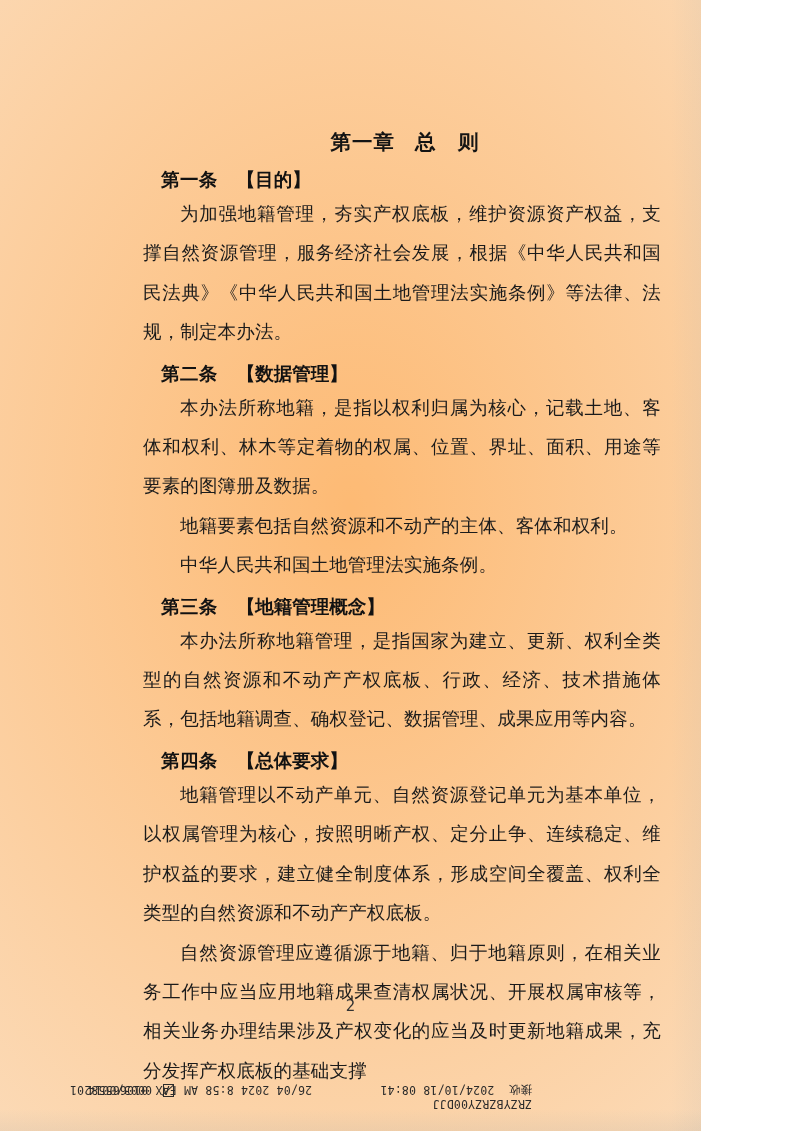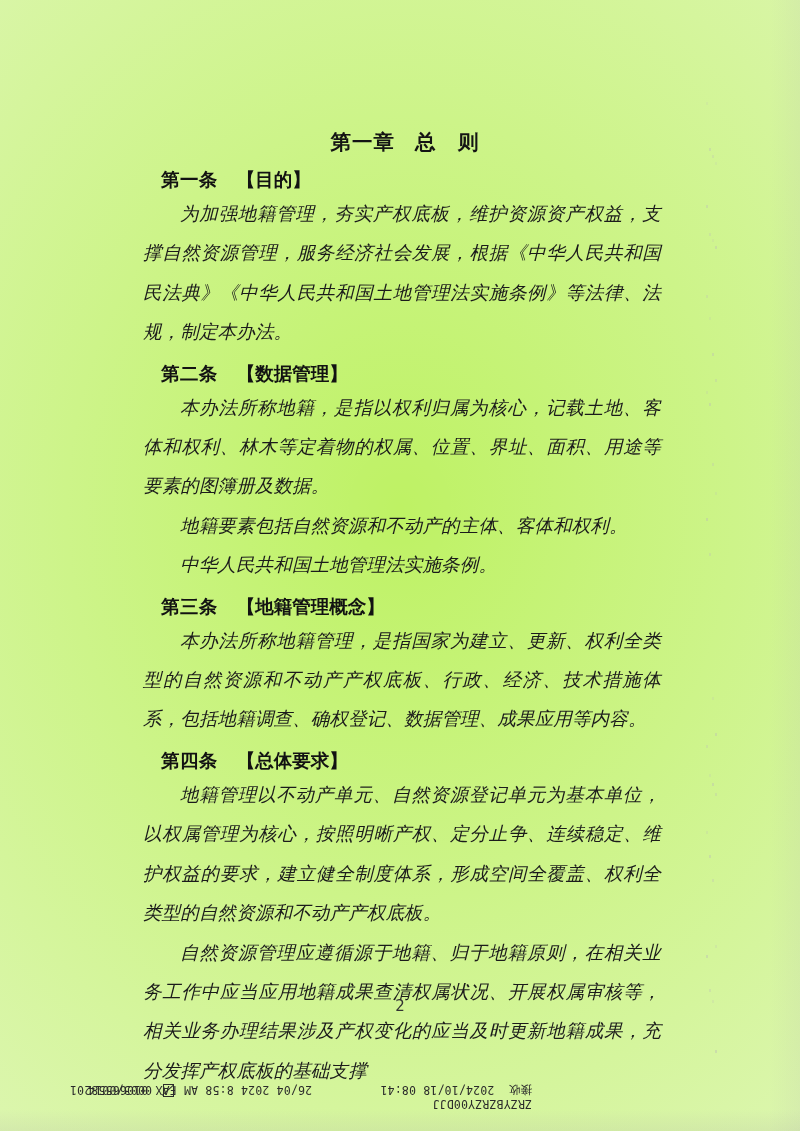--- a/index.html
+++ b/index.html
@@ -3,23 +3,23 @@
 <meta charset="utf-8">
 <style>
   html, body {
     margin: 0;
     padding: 0;
     background: #ffffff;
   }
 
   #page {
     position: relative;
-    width: 800px;
+    width: 701px;
     height: 1131px;
-    background: #bef264;
+    background: #fdba74;
     overflow: hidden;
     font-family: "DejaVu Serif", "Liberation Serif", serif;
     color: #1a1a1a;
   }
 
   
   #paper-texture {
     position: absolute;
     inset: 0;
     background:
@@ -65,21 +65,20 @@
 
   .para {
     font-size: 18.5px;
     line-height: 39.4px;
     text-align: justify;
     text-align-last: left;
     text-justify: inter-character;
     letter-spacing: 0.15px;
     margin: 0;
     color: #1b1b1b;
-    font-style: italic;
   }
   .para.indent { text-indent: 37px; }
 
   
   #page-number {
     position: absolute;
     left: 0;
     right: 0;
     top: 997px;
     text-align: center;

